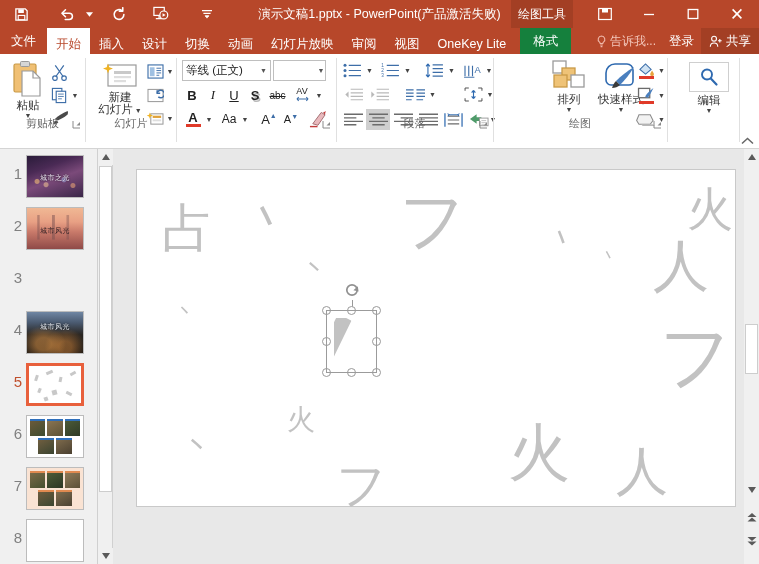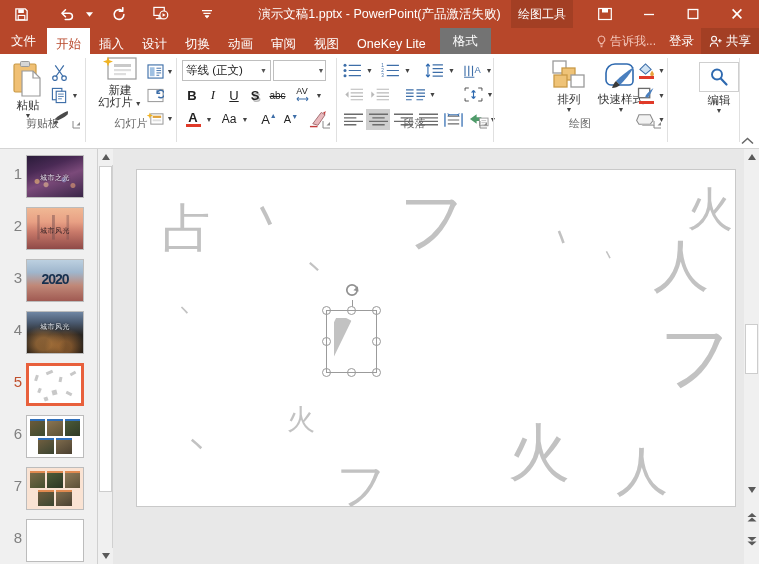--- a/index.html
+++ b/index.html
@@ -41,21 +41,21 @@
     position:absolute; left:0; top:28px; width:759px; height:26px;
     background:#b7472a;
   }
   .tabs { position:absolute; left:0; top:0; height:26px; display:flex; align-items:stretch; }
   .tab {
     display:flex; align-items:center; padding:16px 9px;
     color:#fff; font-size:12.5px; white-space:nowrap;
   }
   .tab.active { background:#fff; color:#b7472a; }
   .tab.ctx {
-    background:#737373; color:#fff;
+    background:#15803d; color:#fff;
   }
   .tab-ctx-wrap { display:flex; margin-left:5px; }
   .tabstrip-right {
     position:absolute; right:0; top:0; height:26px; display:flex; align-items:center;
   }
   .tell-me { display:flex; align-items:center; gap:3px; color:#f3c7bb; font-size:12px; padding:0 6px; }
   .signin { color:#fff; font-size:12.5px; padding:0 7px; }
   .share { display:flex; align-items:center; gap:3px; color:#fff; font-size:12.5px;
            background:#a33f24; padding:0 8px; height:26px; }
 
@@ -248,20 +248,21 @@
   </div>
 
   <div class="tabstrip">
     <div class="tabs">
       <div class="tab" style="padding:0 11px;">文件</div>
       <div class="tab active">开始</div>
       <div class="tab">插入</div>
       <div class="tab">设计</div>
       <div class="tab">切换</div>
       <div class="tab">动画</div>
+      <div class="tab">幻灯片放映</div>
       <div class="tab">审阅</div>
       <div class="tab">视图</div>
       <div class="tab">OneKey Lite</div>
       <div class="tab-ctx-wrap">
         <div class="tab ctx" style="padding:0 13px;">格式</div>
       </div>
     </div>
 
     <div class="tabstrip-right">
       <div class="tell-me">
@@ -327,21 +328,21 @@
       <div class="dialog-launcher">
         <svg width="9" height="9" viewBox="0 0 9 9">
             <path d="M1 1v7h7" fill="none" stroke="#8a8a8a" stroke-width="1"></path>
             <path d="M4.5 5.5h3.5v-3.5z" fill="#8a8a8a"></path>
           </svg>
       </div>
     </div>
     <div class="rgroup-sep" style="left:85px;"></div>
 
     <div class="rgroup" style="left:86px; width:90px;">
-      <div class="big-btn" style="left:8px; top:1px; width:52px;">
+      <div class="big-btn" style="left:8px; top:8px; width:52px;">
         <span>
           <svg width="36" height="28" viewBox="0 0 36 28">
             <rect x="6" y="3" width="28" height="21" fill="#fff" stroke="#9a9a9a" stroke-width="1.2"></rect>
             <rect x="12" y="9" width="17" height="3" fill="#c9c9c9"></rect>
             <rect x="12" y="14" width="17" height="2.2" fill="#dedede"></rect>
             <rect x="12" y="18" width="12" height="2.2" fill="#dedede"></rect>
             <path d="M6 1.5 7.3 5.3 11 6.6 7.3 7.9 6 11.6 4.7 7.9 1 6.6 4.7 5.3z" fill="#f0b323"></path>
           </svg>
         </span>
         <span class="lbl" style="line-height:12px;">
@@ -593,21 +594,21 @@
       <div class="dialog-launcher">
         <svg width="9" height="9" viewBox="0 0 9 9">
             <path d="M1 1v7h7" fill="none" stroke="#8a8a8a" stroke-width="1"></path>
             <path d="M4.5 5.5h3.5v-3.5z" fill="#8a8a8a"></path>
           </svg>
       </div>
     </div>
     <div class="rgroup-sep" style="left:667px;"></div>
 
     <div class="rgroup" style="left:668px; width:70px;">
-      <div class="big-btn" style="left:28px; top:8px; width:46px;">
+      <div class="big-btn" style="left:18px; top:8px; width:46px;">
         <span style="border:1px solid #cfcfcf; padding:4px 9px; display:inline-block;">
           <svg width="20" height="20" viewBox="0 0 20 20">
               <circle cx="8" cy="7.5" r="5" fill="none" stroke="#2f6ab0" stroke-width="1.9"></circle>
               <path d="M11.8 11.5 17.5 17.5" stroke="#2f6ab0" stroke-width="2.2" stroke-linecap="round"></path>
             </svg>
         </span>
         <span class="lbl" style="margin-top:2px;">编辑</span>
         <span class="caret-dn">▼</span>
       </div>
     </div>
@@ -643,24 +644,20 @@
                linear-gradient(90deg, transparent 18%, rgba(120,80,80,.45) 19% 22%, transparent 23%),
                linear-gradient(90deg, transparent 44%, rgba(120,80,80,.5) 45% 49%, transparent 50%),
                linear-gradient(90deg, transparent 70%, rgba(120,80,80,.4) 71% 75%, transparent 76%);
                background-position:0 40%; background-repeat:no-repeat; background-size:100% 60%;"></div>
         <div class="thumb-title" style="color:#2c1d22; top:45%;">城市风光</div>
       </div>
     </div>
 
     <div class="thumb-row" style="top:106px;">
       <div class="thumb-num">3</div>
-      <div class="thumb-box">
-        <div class="thumb-img" style="background:linear-gradient(180deg,#bcd0e0 0%,#9fb6cd 30%,#c08878 62%,#a05a52 100%);"></div>
-        <div class="thumb-2020">2020</div>
-      </div>
     </div>
 
     <div class="thumb-row" style="top:158px;">
       <div class="thumb-num">4</div>
       <div class="thumb-box">
         <div class="thumb-img" style="background:linear-gradient(180deg,#6f86a3 0%,#4a5a70 26%,#2a2622 55%,#1a1714 100%);"></div>
         <div class="thumb-img" style="background:
                radial-gradient(ellipse at 30% 78%, rgba(255,170,80,.45) 0 14%, transparent 40%),
                radial-gradient(ellipse at 68% 85%, rgba(255,160,70,.4) 0 12%, transparent 38%);"></div>
         <div class="thumb-title" style="color:#e9eef5; top:24%; text-shadow:0 0 2px #000;">城市风光</div>

